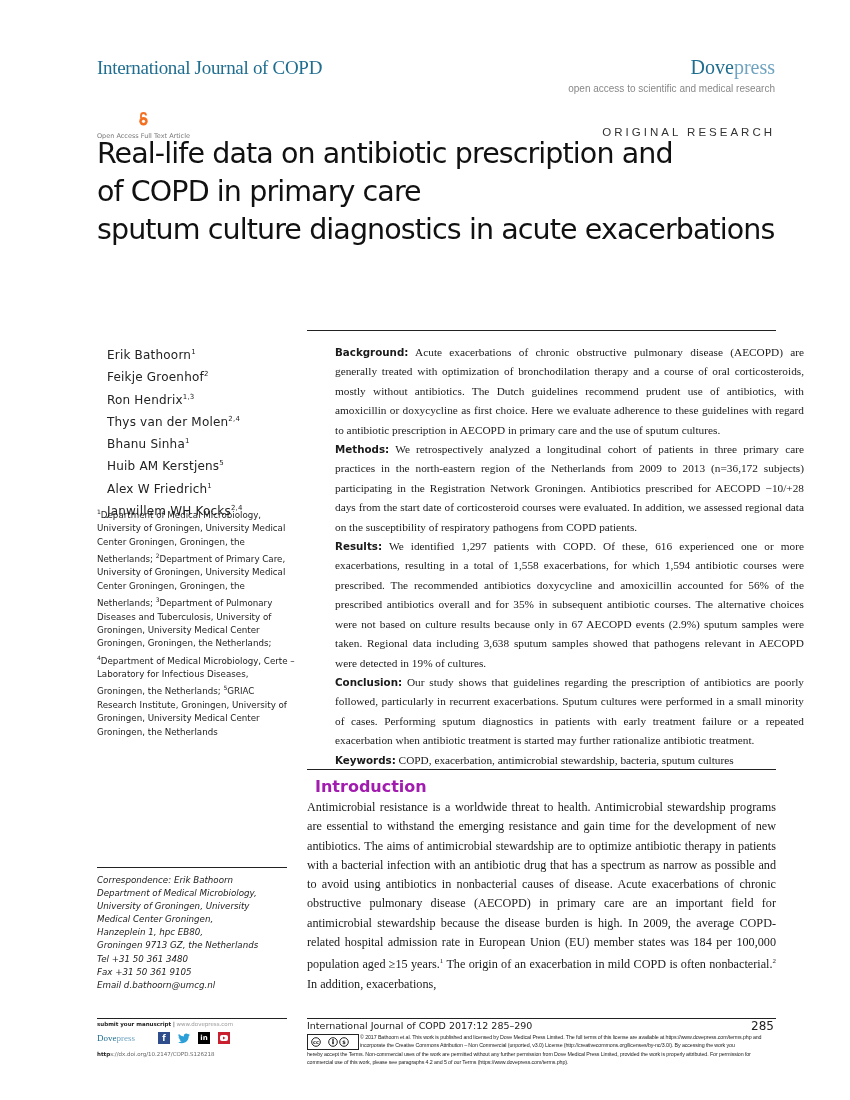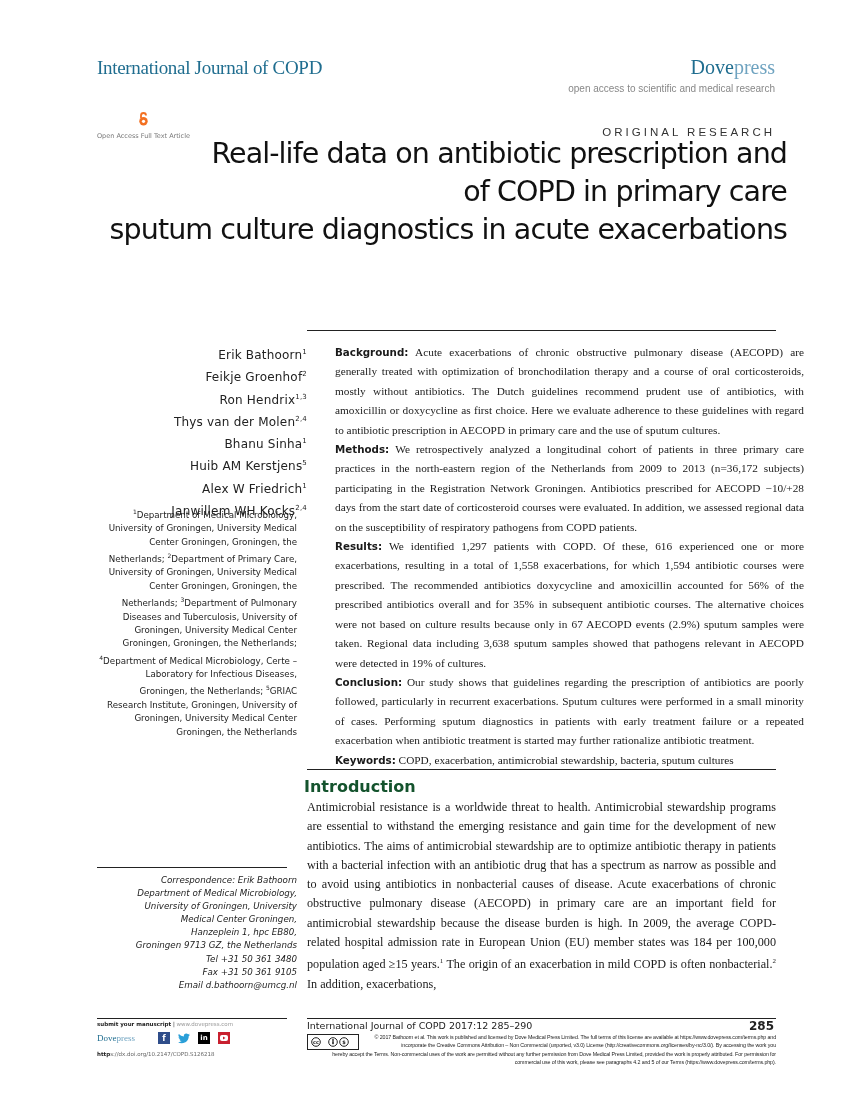--- a/index.html
+++ b/index.html
@@ -1,17 +1,17 @@
 <!DOCTYPE html>
 <html><head>
 <meta charset="utf-8">
 <style>
   html, body { margin: 0; padding: 0; background: #ffffff; }
   body { width: 850px; height: 1100px; position: relative; overflow: hidden; color: #111; }
-  .abs { position: absolute; text-align: right; }
+  .abs { position: absolute; }
 
   
   #journal-name { left: 97px; top: 57px; font-family: "Liberation Serif", serif; font-size: 19px; color: #1f6d8f; letter-spacing: -0.3px; }
   #dovepress-logo { right: 75px; top: 56px; font-family: "Liberation Serif", serif; font-size: 20px; }
   #dovepress-logo .dove { color: #1f6d8f; }
   #dovepress-logo .press { color: #6fa3c0; }
   #tagline { right: 75px; top: 83px; font-family: Liberation Sans, sans-serif; font-size: 10px; color: #888; }
   #oa-badge { left: 97px; top: 112px; display: flex; align-items: center; gap: 6px; flex-direction: column; }
   #oa-icon { width: 11px; height: 14px; }
   #oa-text { font-family: "DejaVu Sans", sans-serif; font-size: 6.5px; color: #777; }
@@ -27,21 +27,21 @@
   #affiliations sup { font-size: 6px; }
   #corr-rule { left: 97px; top: 867px; width: 190px; height: 1px; background: #222; }
   #correspondence { left: 97px; top: 874px; width: 200px; font-family: "DejaVu Sans", sans-serif; font-size: 8.7px; line-height: 13.1px; color: #222; font-style: italic; }
 
   
   #abstract-rule { left: 307px; top: 330px; width: 469px; height: 1px; background: #222; }
   #abstract { left: 307px; top: 343px; width: 469px; font-family: "Liberation Serif", serif; font-size: 11.3px; line-height: 19.4px; text-align: justify; color: #1a1a1a; margin-left: 28px; }
   #abstract .lbl { font-family: "DejaVu Sans", sans-serif; font-weight: bold; font-size: 10.3px; }
   #abstract p { margin: 0; }
   #intro-rule { left: 307px; top: 769px; width: 469px; height: 1px; background: #222; }
-  #intro-heading { left: 304px; top: 777px; font-family: "DejaVu Sans", sans-serif; font-weight: bold; font-size: 16px; color: #14532d; }
+  #intro-heading { left: 315px; top: 777px; font-family: "DejaVu Sans", sans-serif; font-weight: bold; font-size: 16px; color: #a21caf; }
   #intro-body { left: 307px; top: 798px; width: 469px; font-family: "Liberation Serif", serif; font-size: 12.2px; line-height: 19.3px; text-align: justify; color: #1a1a1a; margin: 0; }
 
   
   #footer-left-rule { left: 97px; top: 1018px; width: 190px; height: 1px; background: #222; }
   #submit-line { left: 97px; top: 1021px; font-family: "DejaVu Sans", sans-serif; font-size: 5.5px; color: #222; }
   #submit-line b { font-weight: bold; }
   #submit-line .url { color: #999; }
   #footer-dove { left: 97px; top: 1033px; font-family: "Liberation Serif", serif; font-size: 9px; }
   #footer-dove .dove { color: #1f6d8f; }
   #footer-dove .press { color: #6fa3c0; }
@@ -50,21 +50,21 @@
   #fb { background: #2f4d8a; }
   #tw { background: transparent; color: #2a9fd8; font-size: 11px; }
   #li { background: #000000; font-size: 7px; }
   #yt { background: #c8202f; }
   #doi { left: 97px; top: 1051px; font-family: "DejaVu Sans", sans-serif; font-size: 5.5px; color: #666; }
   #doi b { color: #222; }
 
   
   #footer-right-rule { left: 307px; top: 1018px; width: 469px; height: 1px; background: #222; }
   #citation { left: 307px; top: 1020px; font-family: "DejaVu Sans", sans-serif; font-size: 9.5px; color: #222; }
-  #page-number { right: 76px; top: 1019px; font-family: "DejaVu Sans", sans-serif; font-weight: bold; font-size: 12px; color: #222; }
+  #page-number { right: 76px; top: 1019px; font-family: "DejaVu Sans", sans-serif; font-weight: normal; font-size: 12px; color: #222; }
   #cc-badge { left: 307px; top: 1034px; width: 50px; height: 14px; border: 1px solid #222; display: flex; align-items: center; justify-content: space-around; font-family: "DejaVu Sans", sans-serif; font-size: 7px; background: #fff; }
   #license { left: 360px; top: 1033px; width: 416px; font-family: "Liberation Sans", sans-serif; font-size: 5.3px; line-height: 8.3px; color: #222; letter-spacing: -0.1px; }
   #license2 { left: 307px; top: 1050px; width: 469px; font-family: "Liberation Sans", sans-serif; font-size: 5.3px; line-height: 8.3px; color: #222; letter-spacing: -0.1px; }
 </style>
 </head>
 <body>
 
 <div id="journal-name" class="abs">International Journal of COPD</div>
 <div id="dovepress-logo" class="abs"><span class="dove">Dove</span><span class="press">press</span></div>
 <div id="tagline" class="abs">open access to scientific and medical research</div>

